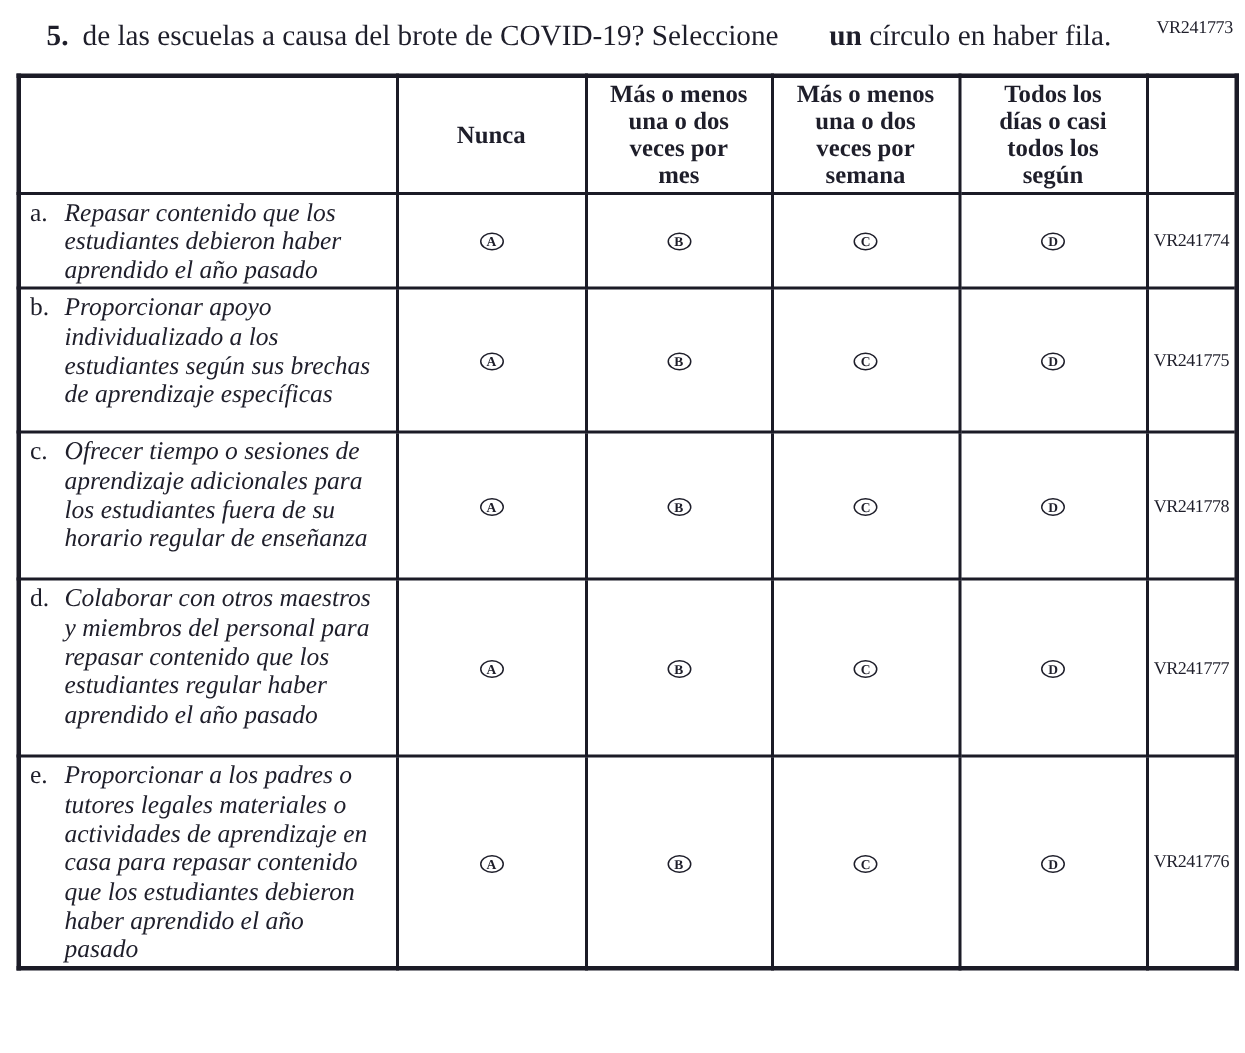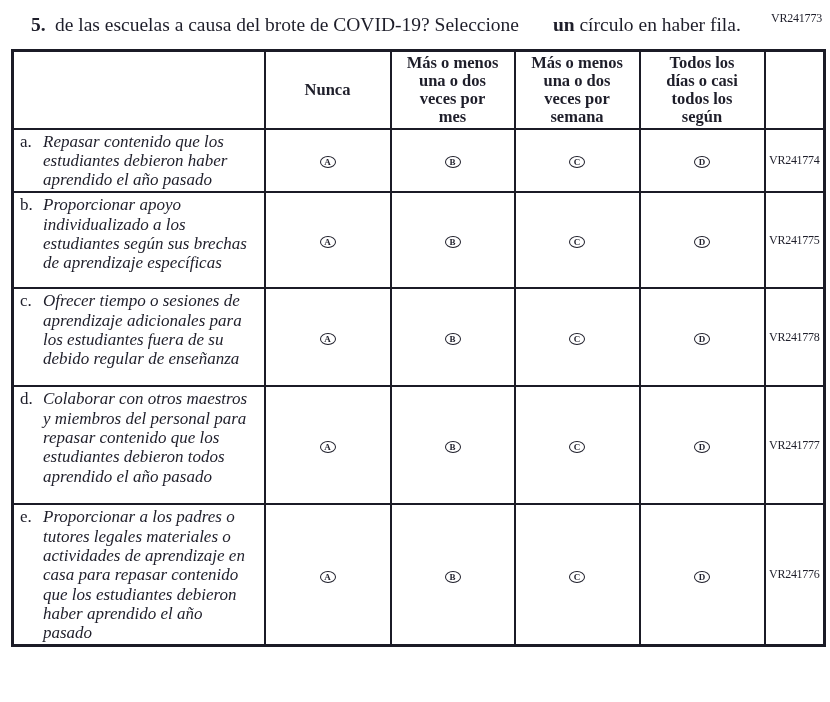--- a/index.html
+++ b/index.html
@@ -134,34 +134,34 @@
       <td class="opt-cell"><span class="bubble">A</span></td>
       <td class="opt-cell"><span class="bubble">B</span></td>
       <td class="opt-cell"><span class="bubble">C</span></td>
       <td class="opt-cell"><span class="bubble">D</span></td>
       <td class="code-cell">VR241775</td>
     </tr>
     <tr class="row-c">
       <td class="item-cell">
         <div class="item-wrap">
           <span class="item-letter">c.</span>
-          <span class="item-text">Ofrecer tiempo o sesiones de aprendizaje adicionales para los estudiantes fuera de su debido regular de enseñanza</span>
+          <span class="item-text">Ofrecer tiempo o sesiones de aprendizaje adicionales para los estudiantes fuera de su horario regular de enseñanza</span>
         </div>
       </td>
       <td class="opt-cell"><span class="bubble">A</span></td>
       <td class="opt-cell"><span class="bubble">B</span></td>
       <td class="opt-cell"><span class="bubble">C</span></td>
       <td class="opt-cell"><span class="bubble">D</span></td>
       <td class="code-cell">VR241778</td>
     </tr>
     <tr class="row-d">
       <td class="item-cell">
         <div class="item-wrap">
           <span class="item-letter">d.</span>
-          <span class="item-text">Colaborar con otros maestros y miembros del personal para repasar contenido que los estudiantes debieron todos aprendido el año pasado</span>
+          <span class="item-text">Colaborar con otros maestros y miembros del personal para repasar contenido que los estudiantes regular haber aprendido el año pasado</span>
         </div>
       </td>
       <td class="opt-cell"><span class="bubble">A</span></td>
       <td class="opt-cell"><span class="bubble">B</span></td>
       <td class="opt-cell"><span class="bubble">C</span></td>
       <td class="opt-cell"><span class="bubble">D</span></td>
       <td class="code-cell">VR241777</td>
     </tr>
     <tr class="row-e">
       <td class="item-cell">

